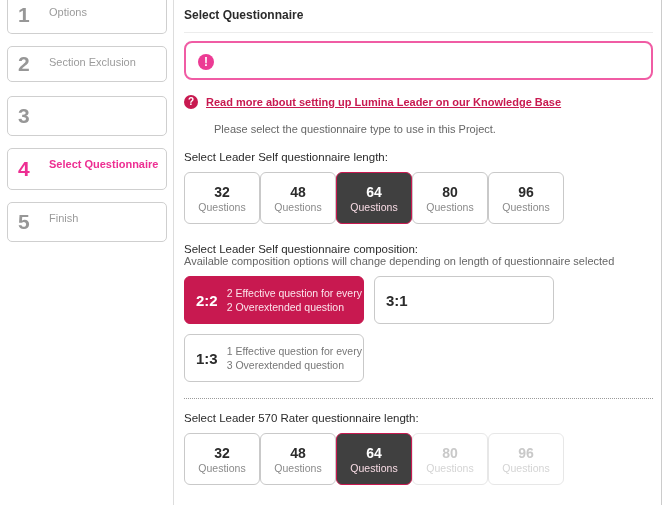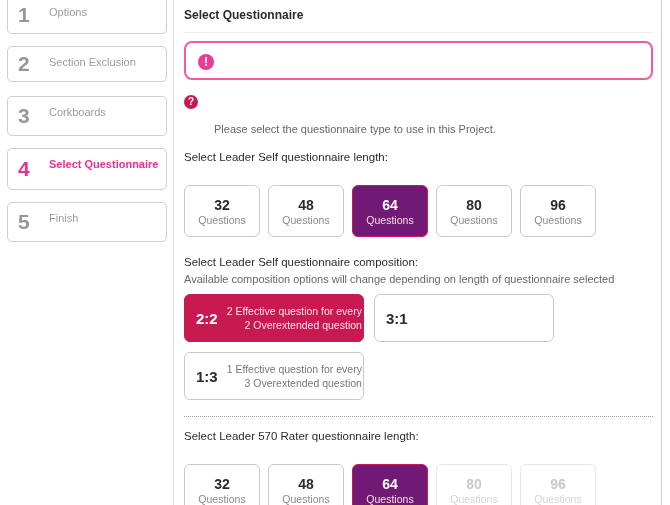--- a/index.html
+++ b/index.html
@@ -38,36 +38,36 @@
   .help-icon { width:14px; height:14px; border-radius:50%; background:#c81950; color:#fff;
     font-weight:bold; font-size:10px; line-height:14px; text-align:center; flex-shrink:0; }
   .help-link { font-size:11px; font-weight:bold; color:#c81950; text-decoration:underline;
     cursor:pointer; }
 
   .intro-text { margin-top:14px; font-size:11px; color:#666;padding-left:30px; }
   .section-heading { font-size:11.5px; font-weight:normal; color:#2b2b2b; }
   .h-self-len { margin-top:16px; }
   .h-comp { margin-top:19px; }
   .h-rater { margin-top:13px; }
-  .comp-note { margin-top:5px; font-size:11px; color:#666; }
-
-  .len-row { margin-top:22px; display:flex; gap:8px; }
+  .comp-note { font-size:11px; color:#666; }
+
+  .len-row { margin-top:9px; display:flex; }
   .len-btn { width:76px; height:52px; background:#fff; border:1px solid #c9c9c9;
     border-radius:6px; display:flex; flex-direction:column; align-items:center;
     justify-content:center; gap:1px; cursor:pointer; }
   .len-val { font-size:14px; font-weight:bold; color:#2b2b2b; }
   .len-sub { font-size:10.5px; color:#8a8a8a; }
-  .len-btn.selected { background:#701a75; border-color:#c81950; }
+  .len-btn.selected { background:#404040; border-color:#c81950; }
   .len-btn.selected .len-val { color:#fff; }
   .len-btn.selected .len-sub { color:#f7dbe4; }
   .len-btn.disabled { border-color:#e7e7e7; cursor:default; }
   .len-btn.disabled .len-val { color:#c9c9c9; }
   .len-btn.disabled .len-sub { color:#d4d4d4; }
 
-  .comp-row { margin-top:9px; width:374px; display:flex; flex-wrap:wrap; gap:10px;text-align:right; }
+  .comp-row { margin-top:9px; width:374px; display:flex; flex-wrap:wrap; gap:10px; }
   .comp-btn { width:180px; height:48px; background:#fff; border:1px solid #c9c9c9;
     border-radius:6px; display:flex; align-items:center; padding-left:11px; gap:9px;
     cursor:pointer; }
   .comp-ratio { font-size:15px; font-weight:bold; color:#2b2b2b; flex-shrink:0; }
   .comp-desc { font-size:10.5px; color:#777; line-height:1.35; }
   .comp-btn.selected { background:#c81950; border-color:#c81950; }
   .comp-btn.selected .comp-ratio { color:#fff; }
   .comp-btn.selected .comp-desc { color:#fbe3eb; }
 
   .dotted-divider { margin-top:16px; border-top:1px dotted #9a9a9a; height:0; }
@@ -82,21 +82,20 @@
       <div class="step-label">Options</div>
     </div>
 
     <div class="step-box sb2">
       <div class="step-num">2</div>
       <div class="step-label">Section Exclusion</div>
     </div>
 
     <div class="step-box sb3">
       <div class="step-num">3</div>
-      <div class="step-label">Corkboards</div>
     </div>
 
     <div class="step-box active sb4">
       <div class="step-num">4</div>
       <div class="step-label">Select Questionnaire</div>
     </div>
 
     <div class="step-box sb5">
       <div class="step-num">5</div>
       <div class="step-label">Finish</div>
@@ -106,20 +105,21 @@
 <div class="main">
 
   <div class="page-title">Select Questionnaire</div>
 
   <div class="warning-box">
     <div class="warning-icon">!</div>
   </div>
 
   <div class="help-row">
     <div class="help-icon">?</div>
+    <a class="help-link">Read more about setting up Lumina Leader on our Knowledge Base</a>
   </div>
 
   <div class="intro-text">Please select the questionnaire type to use in this Project.</div>
 
   <div class="section-heading h-self-len">Select Leader Self questionnaire length:</div>
 
   <div class="len-row">
 
       <div class="len-btn">
         <div class="len-val">32</div>

